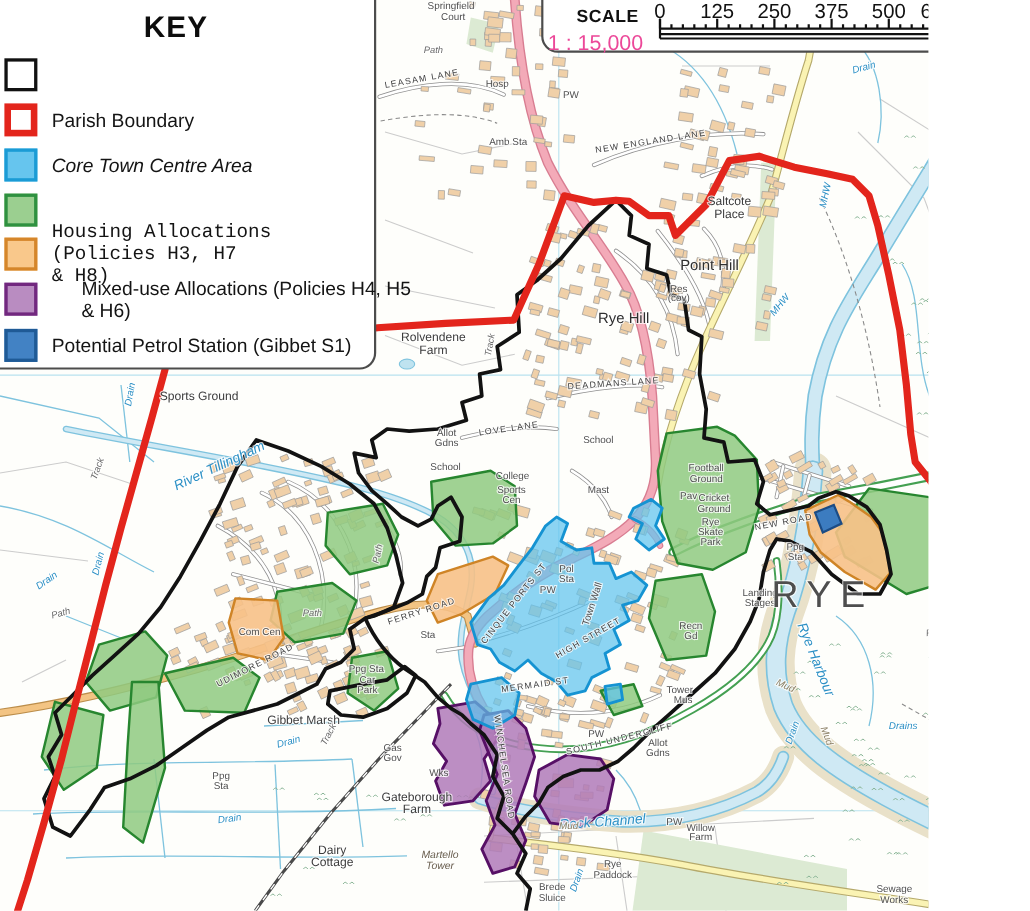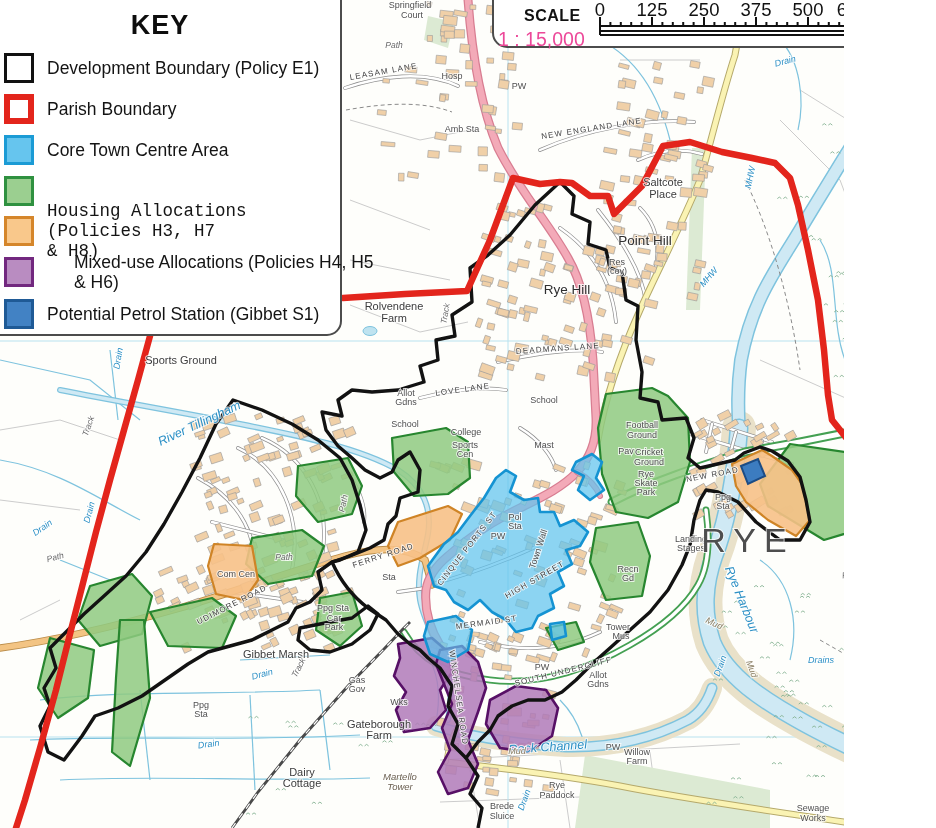--- a/index.html
+++ b/index.html
@@ -982,27 +982,26 @@
         <text x="813" y="811" class="lbl-s">Sewage</text>
         <text x="813" y="821" class="lbl-s">Works</text>
       </g>
 </svg>
 
 <div id="key-box" class="panel">
   <div id="key-title">KEY</div>
   <div id="key-rows">
         <div class="lrow" style="top: 72px;">
           <span class="swatch" style="background: rgb(255, 255, 255); border: 3px solid rgb(17, 17, 17);"></span>
-          <span class="llabel">Development Boundary (Policy E1)</span>
         </div>
         <div class="lrow" style="top: 113px;">
           <span class="swatch" style="background: rgb(255, 255, 255); border: 6px solid rgb(227, 37, 28);"></span>
           <span class="llabel">Parish Boundary</span>
         </div>
-        <div class="lrow" style="top: 154px;">
+        <div class="lrow" style="top: 154px; font-style: italic;">
           <span class="swatch" style="background: rgb(102, 197, 238); border: 3px solid rgb(27, 155, 213);"></span>
           <span class="llabel">Core Town Centre Area</span>
         </div>
         <div class="lrow" style="top: 195px;">
           <span class="swatch" style="background: rgb(155, 207, 144); border: 3px solid rgb(47, 145, 64);"></span>
         </div>
         <div class="lrow" style="top: 235px; font-family: Liberation Mono, monospace;">
           <span class="swatch" style="background: rgb(249, 200, 139); border: 3px solid rgb(213, 134, 43);"></span>
           <span class="llabel">Housing Allocations (Policies H3, H7
 &amp; H8)</span>

